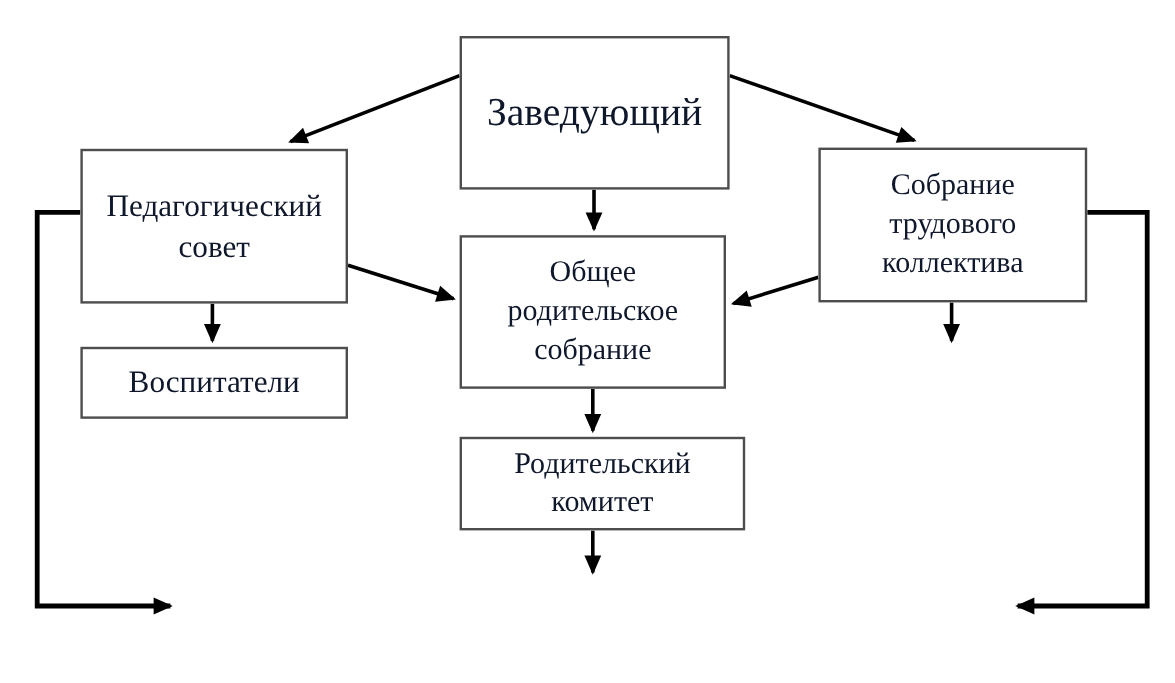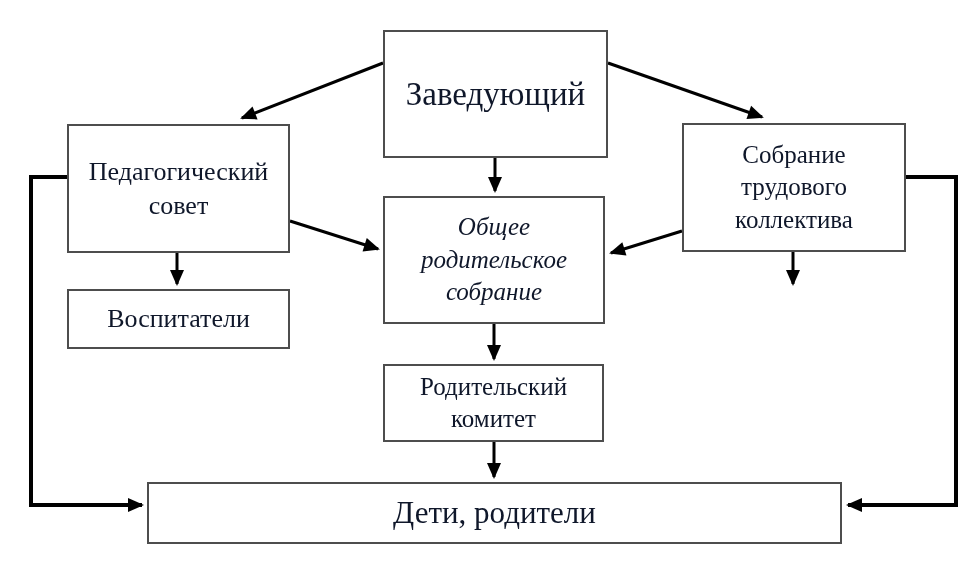--- a/index.html
+++ b/index.html
@@ -31,24 +31,24 @@
     align-items: center;
     justify-content: center;
     text-align: center;
     z-index: 2;
     line-height: 1.3;
   }
   
   .n-head            { left: 383px; top: 30px;  width: 225px; height: 128px; font-size: 33px; }
   .n-ped-council     { left: 67px;  top: 124px; width: 223px; height: 129px; font-size: 26px; padding: 0 14px; }
   .n-staff-meeting   { left: 682px; top: 123px; width: 224px; height: 129px; font-size: 25px; padding: 0 32px; }
-  .n-parents-meeting { left: 383px; top: 196px; width: 222px; height: 128px; font-size: 25px; padding: 0 30px; font-style: italic; }
+  .n-parents-meeting { left: 383px; top: 196px; width: 222px; height: 128px; font-size: 25px; padding: 0 30px; }
   .n-educators       { left: 67px;  top: 289px; width: 223px; height: 60px;  font-size: 26px; font-family: Liberation Serif, serif; }
   .n-supply-manager  { left: 682px; top: 289px; width: 224px; height: 60px;  font-size: 25px; }
-  .n-parents-committee { left: 383px; top: 364px; width: 221px; height: 78px; font-size: 25px; padding: 0 38px; }
+  .n-parents-committee { left: 383px; top: 364px; width: 238px; height: 78px; font-size: 25px; padding: 0 38px; }
   .n-children-parents  { left: 147px; top: 482px; width: 695px; height: 62px; font-size: 31px; }
 </style>
 </head>
 <body>
 
 <div id="stage">
 
   <svg id="edges" width="979" height="569" viewBox="0 0 979 569">
     <defs>
       <marker id="arrowhead" markerUnits="userSpaceOnUse" markerWidth="20" markerHeight="18" refX="15" refY="8" orient="auto">
@@ -97,17 +97,14 @@
 
   <div class="node n-educators">
     <span>Воспитатели</span>
   </div>
 
 
   <div class="node n-parents-committee">
     <span>Родительский комитет</span>
   </div>
 
-  <div class="node n-children-parents">
-    <span>Дети, родители</span>
-  </div>
 
 </div>
 
 </body></html>

